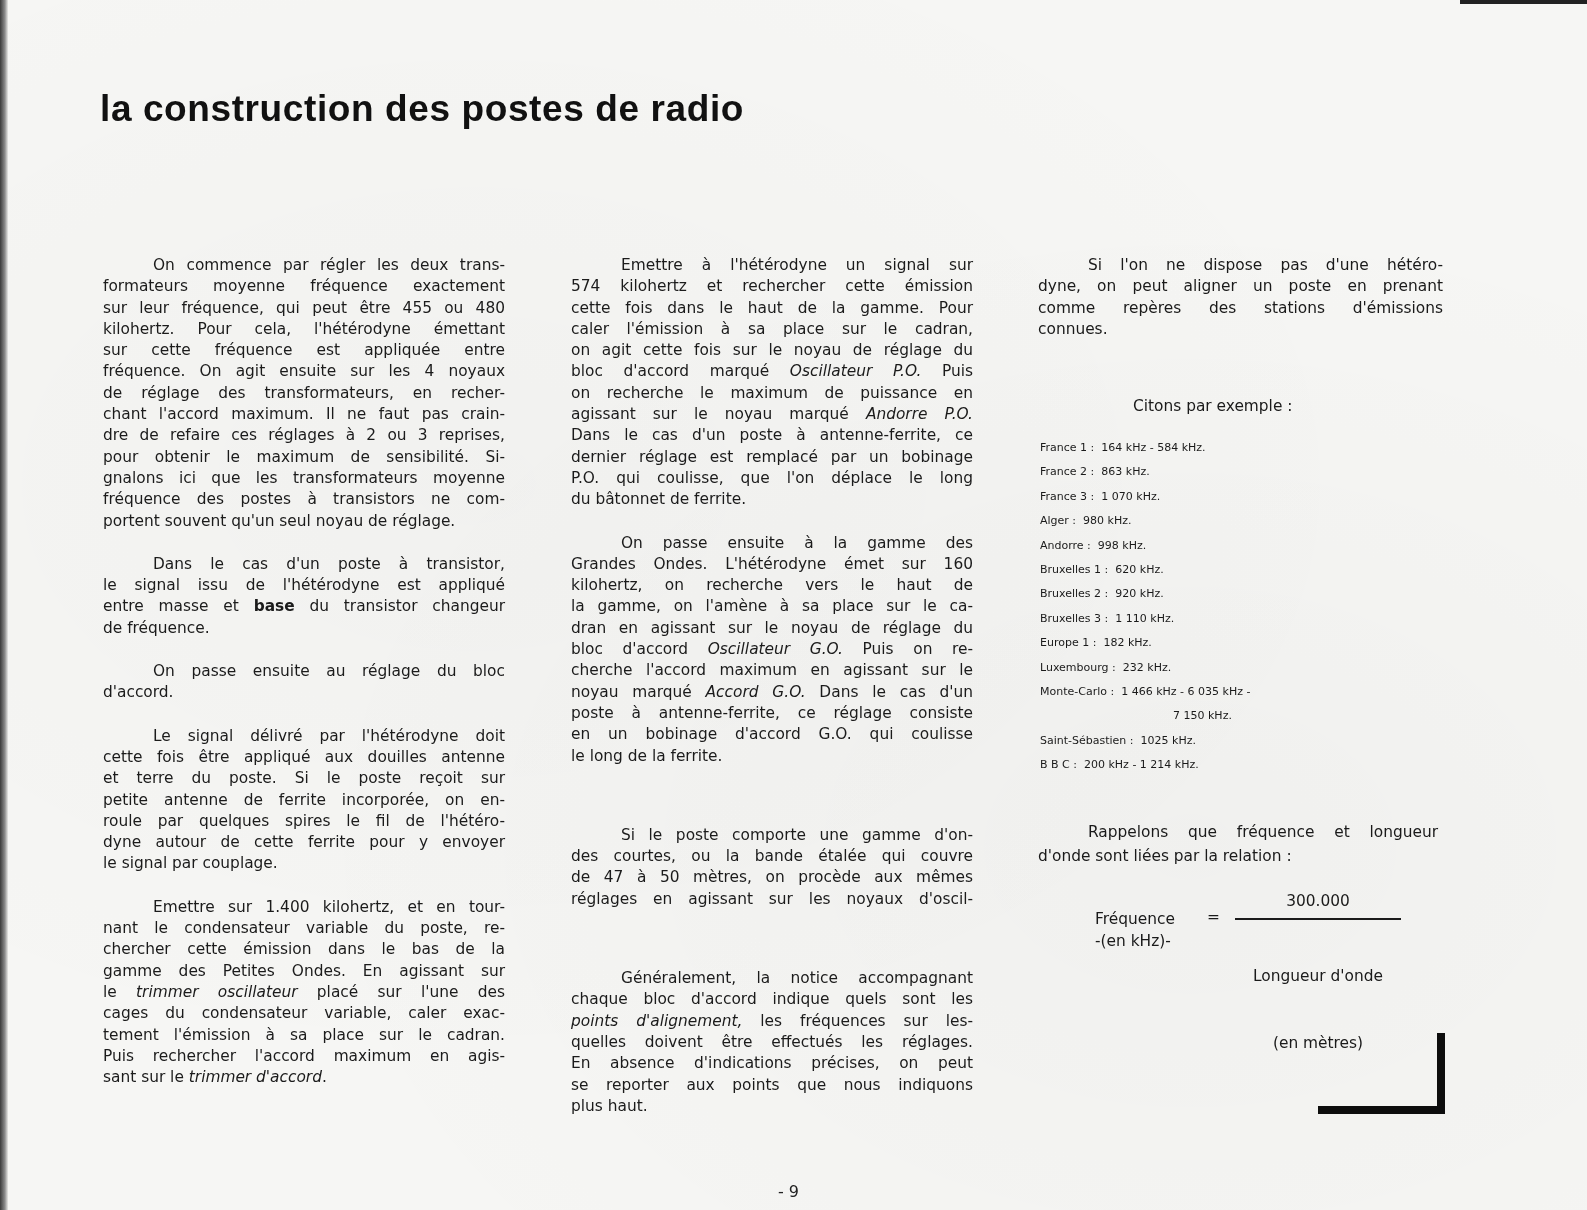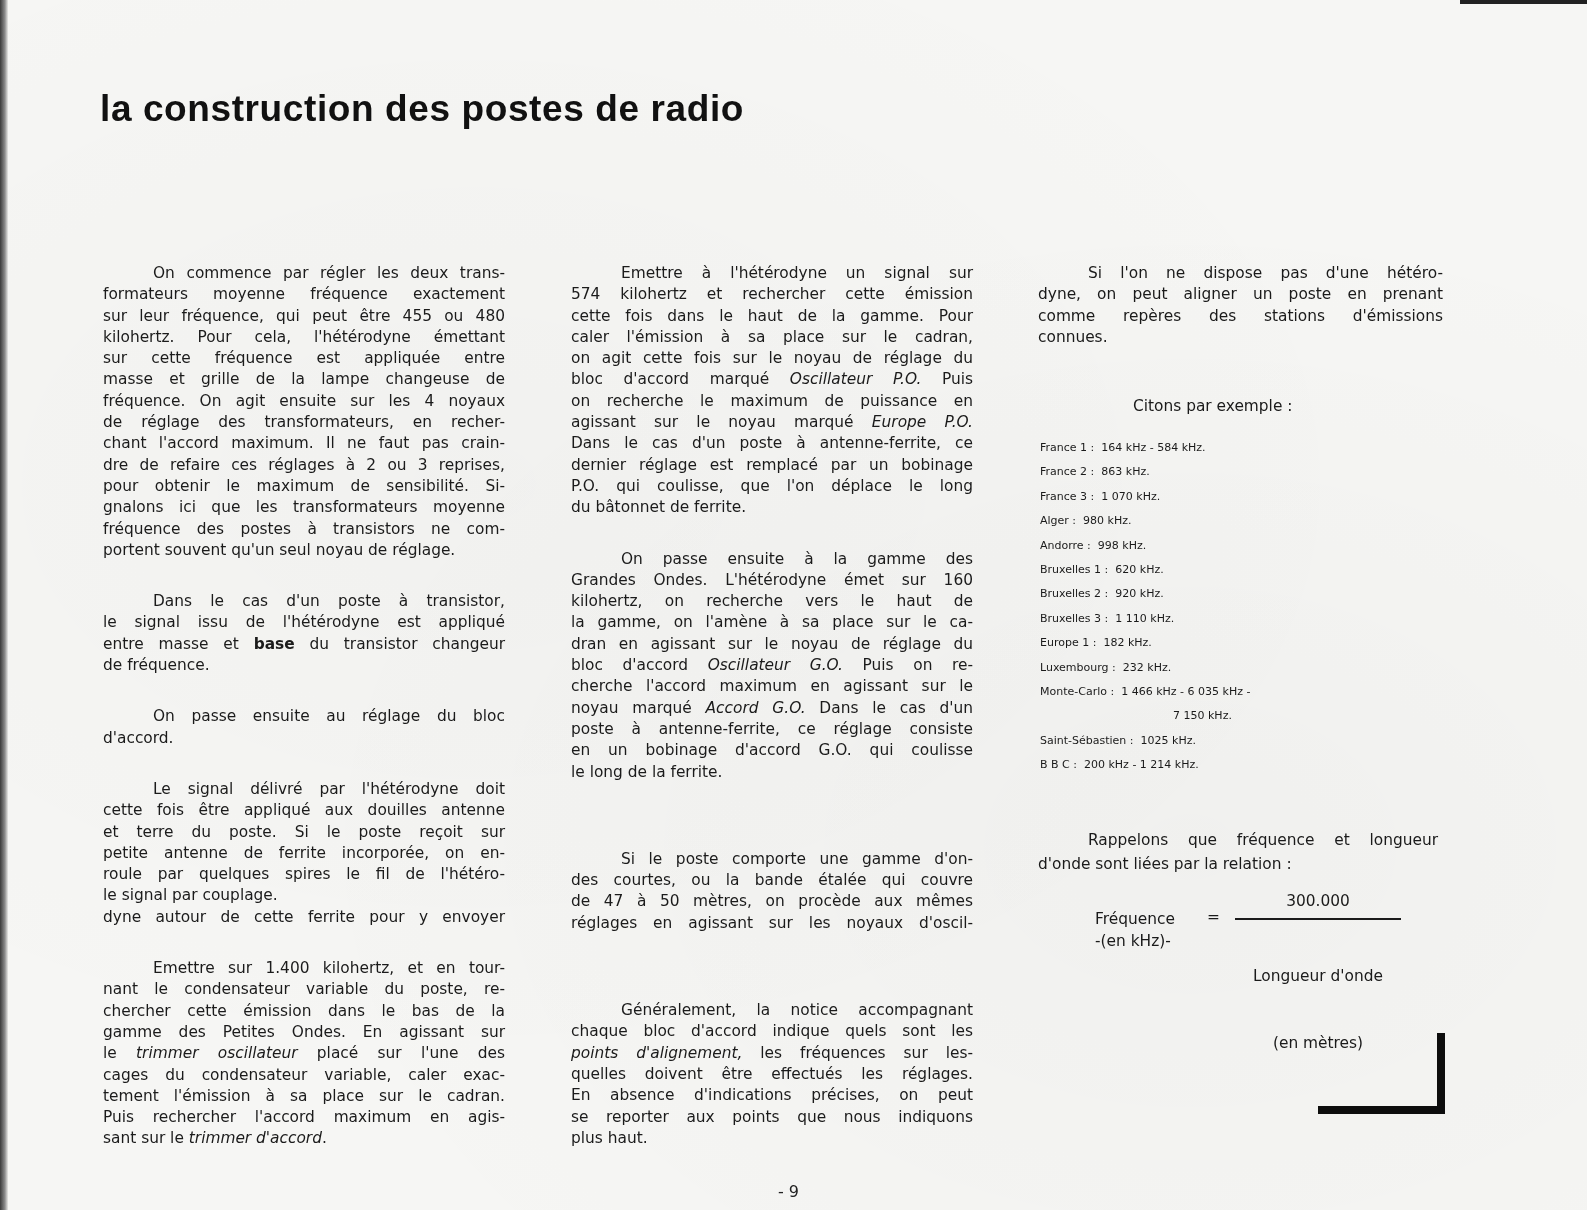--- a/index.html
+++ b/index.html
@@ -37,21 +37,21 @@
       font-size: 15.4px; line-height: 21.3px; color: #1b1b1b;
     }
     .col1 { left: 103px; }
     .col2 { left: 571px; }
     .para { margin: 0; }
     .line {
       display: block; white-space: nowrap;
       text-align: justify; text-align-last: justify;
     }
     .line.last { text-align-last: left; }
-    .line.indent { padding-left: 50px; margin-top: 8px; }
+    .line.indent { padding-left: 50px; }
     .gap-s { height: 22px; }
     .gap-l { height: 58px; }
     i, .it { font-style: italic; }
     b { font-weight: bold; }
 
     .stations { position: absolute; left: 1040px; top: 436px; font-size: 11px; line-height: 24.4px; }
     .station { white-space: nowrap; display: block; }
     .station .cont { padding-left: 133px; display: block; }
     .intro3 { position: absolute; left: 1038px; top: 255px; width: 405px; font-size: 15.4px; line-height: 21.3px; }
     .citons { position: absolute; left: 1095px; top: 397px; font-size: 15.4px; white-space: nowrap; margin-left: 38px; }
@@ -77,21 +77,20 @@
 
   <div class="title">la construction des postes de radio</div>
 
   <div class="col col1">
     <div class="para">
       <span class="line indent">On commence par régler les deux trans-</span>
       <span class="line">formateurs moyenne fréquence exactement</span>
       <span class="line">sur leur fréquence, qui peut être 455 ou 480</span>
       <span class="line">kilohertz. Pour cela, l'hétérodyne émettant</span>
       <span class="line">sur cette fréquence est appliquée entre</span>
-      <span class="line">masse et grille de la lampe changeuse de</span>
       <span class="line">fréquence. On agit ensuite sur les 4 noyaux</span>
       <span class="line">de réglage des transformateurs, en recher-</span>
       <span class="line">chant l'accord maximum. Il ne faut pas crain-</span>
       <span class="line">dre de refaire ces réglages à 2 ou 3 reprises,</span>
       <span class="line">pour obtenir le maximum de sensibilité. Si-</span>
       <span class="line">gnalons ici que les transformateurs moyenne</span>
       <span class="line">fréquence des postes à transistors ne com-</span>
       <span class="line last">portent souvent qu'un seul noyau de réglage.</span>
     </div>
     <div class="gap-s"></div>
@@ -106,22 +105,22 @@
       <span class="line indent">On passe ensuite au réglage du bloc</span>
       <span class="line last">d'accord.</span>
     </div>
     <div class="gap-s"></div>
     <div class="para">
       <span class="line indent">Le signal délivré par l'hétérodyne doit</span>
       <span class="line">cette fois être appliqué aux douilles antenne</span>
       <span class="line">et terre du poste. Si le poste reçoit sur</span>
       <span class="line">petite antenne de ferrite incorporée, on en-</span>
       <span class="line">roule par quelques spires le fil de l'hétéro-</span>
+      <span class="line">dyne autour de cette ferrite pour y envoyer</span>
       <span class="line last">le signal par couplage.</span>
-      <span class="line">dyne autour de cette ferrite pour y envoyer</span>
     </div>
     <div class="gap-s"></div>
     <div class="para">
       <span class="line indent">Emettre sur 1.400 kilohertz, et en tour-</span>
       <span class="line">nant le condensateur variable du poste, re-</span>
       <span class="line">chercher cette émission dans le bas de la</span>
       <span class="line">gamme des Petites Ondes. En agissant sur</span>
       <span class="line"><span>le </span><i>trimmer oscillateur</i><span> placé sur l'une des</span></span>
       <span class="line">cages du condensateur variable, caler exac-</span>
       <span class="line">tement l'émission à sa place sur le cadran.</span>
@@ -132,21 +131,21 @@
 
   <div class="col col2">
     <div class="para">
       <span class="line indent">Emettre à l'hétérodyne un signal sur</span>
       <span class="line">574 kilohertz et rechercher cette émission</span>
       <span class="line">cette fois dans le haut de la gamme. Pour</span>
       <span class="line">caler l'émission à sa place sur le cadran,</span>
       <span class="line">on agit cette fois sur le noyau de réglage du</span>
       <span class="line"><span>bloc d'accord marqué </span><i>Oscillateur P.O.</i><span> Puis</span></span>
       <span class="line">on recherche le maximum de puissance en</span>
-      <span class="line"><span>agissant sur le noyau marqué </span><i>Europe P.O.</i></span>
+      <span class="line"><span>agissant sur le noyau marqué </span><i>Andorre P.O.</i></span>
       <span class="line">Dans le cas d'un poste à antenne-ferrite, ce</span>
       <span class="line">dernier réglage est remplacé par un bobinage</span>
       <span class="line">P.O. qui coulisse, que l'on déplace le long</span>
       <span class="line last">du bâtonnet de ferrite.</span>
     </div>
     <div class="gap-s"></div>
     <div class="para">
       <span class="line indent">On passe ensuite à la gamme des</span>
       <span class="line">Grandes Ondes. L'hétérodyne émet sur 160</span>
       <span class="line">kilohertz, on recherche vers le haut de</span>

